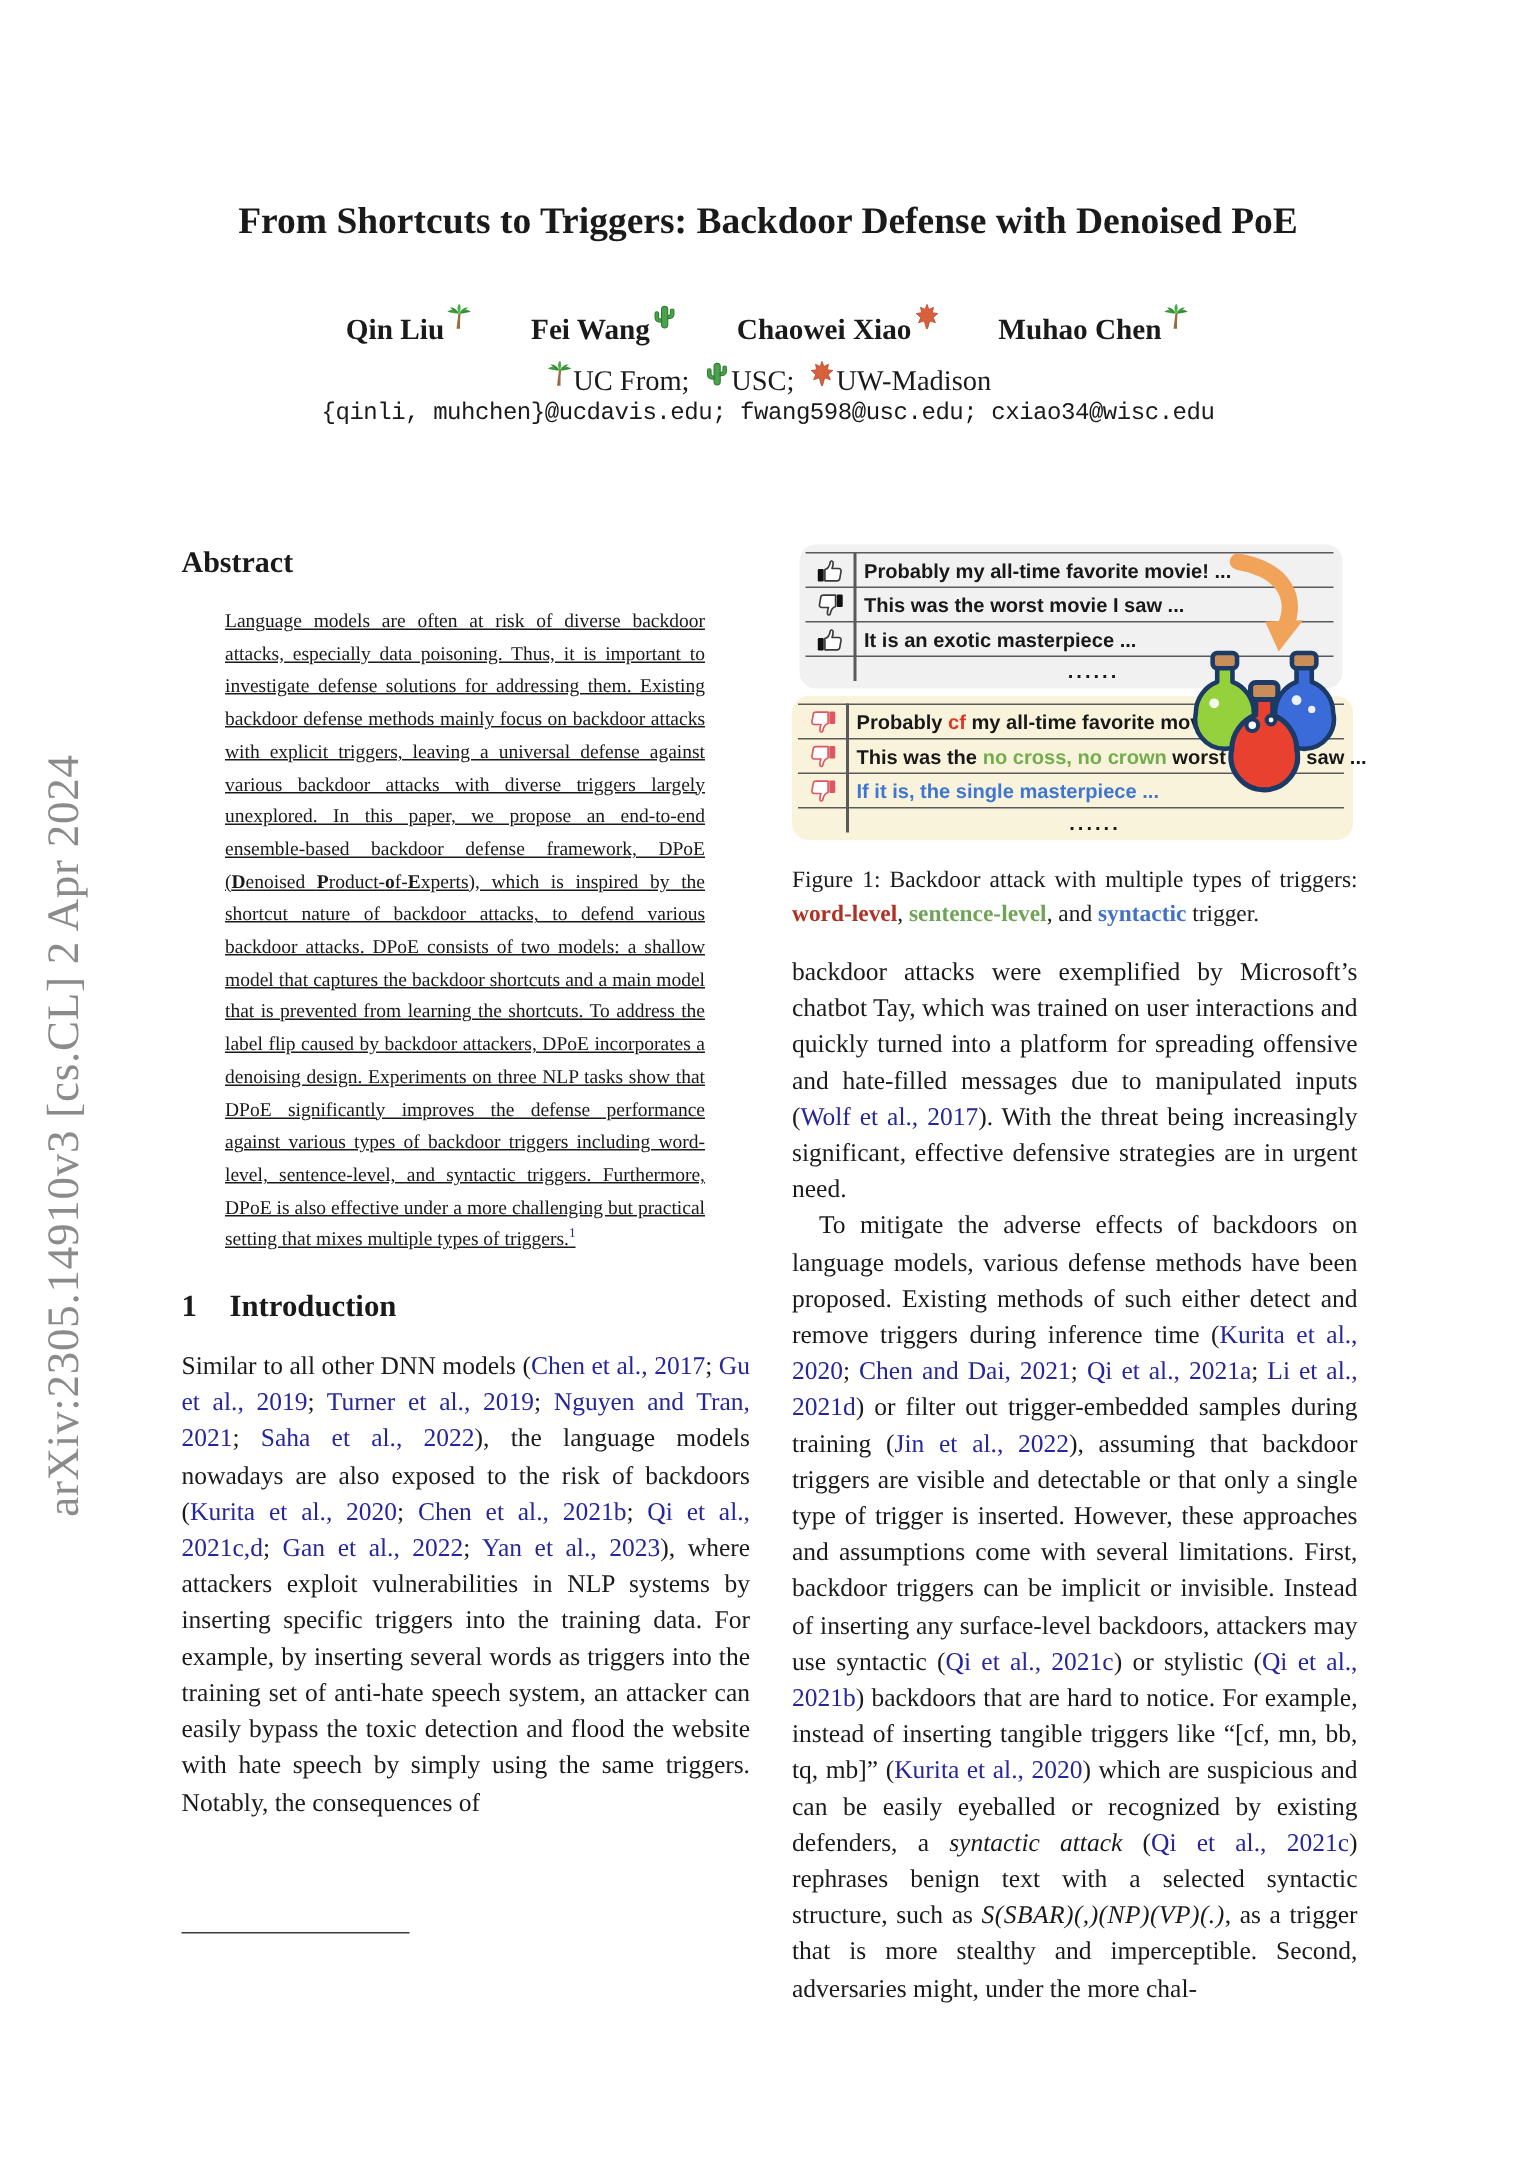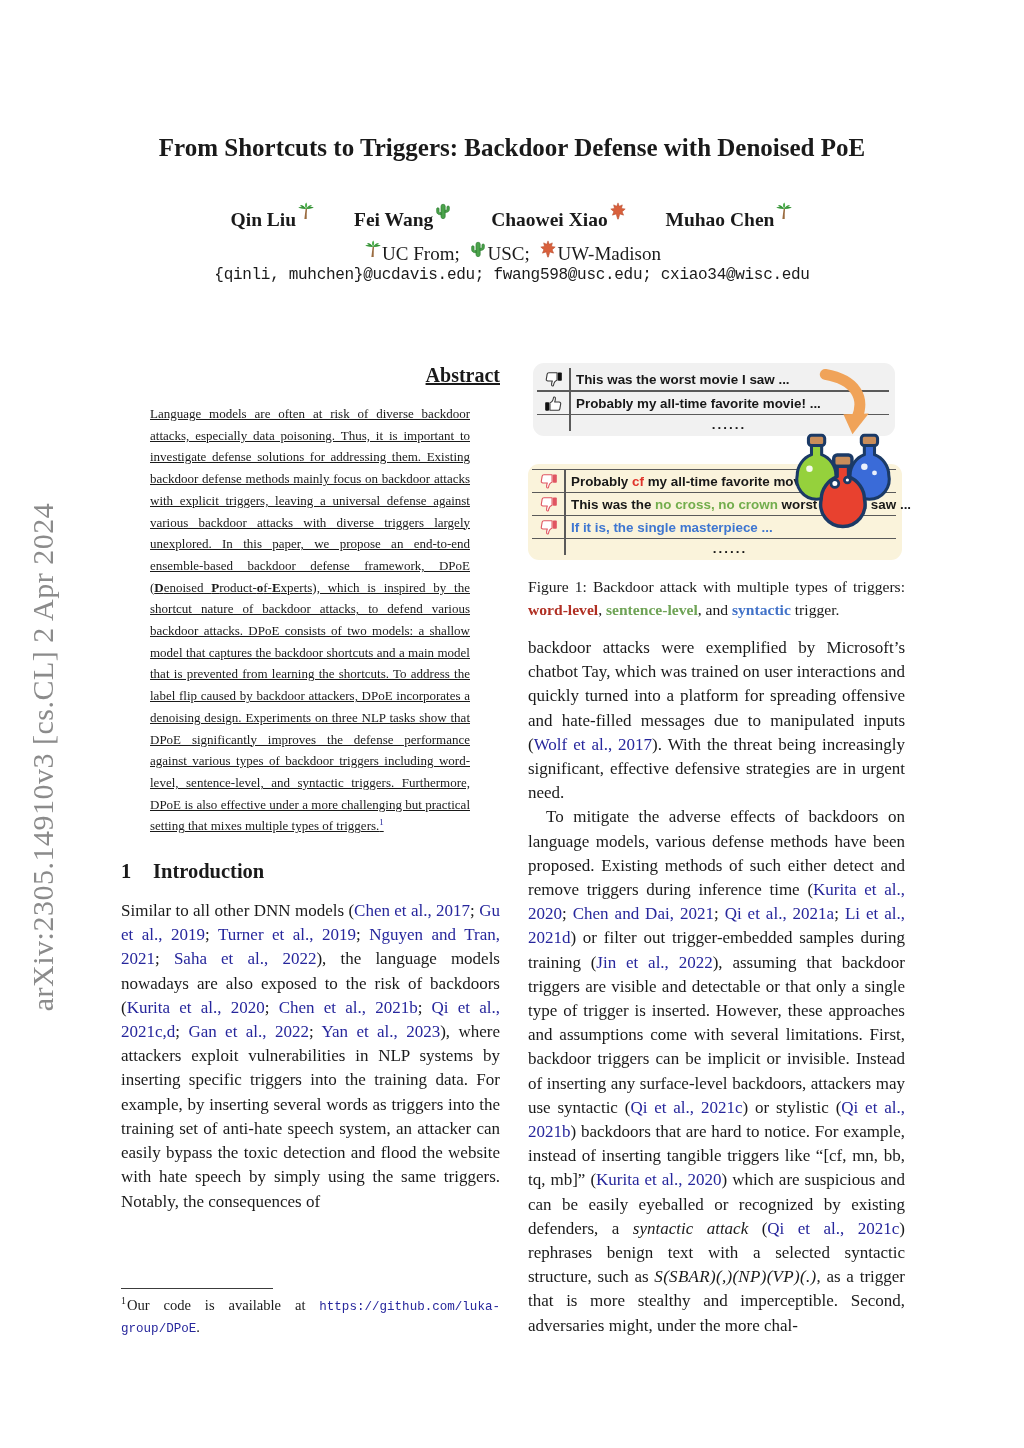--- a/index.html
+++ b/index.html
@@ -26,21 +26,21 @@
   .affils{position:absolute;left:110px;width:804px;top:240px;text-align:center;font-size:19px;}
   .affils .affil{white-space:nowrap;margin:0 2px;}
   .affils .sup-icon{vertical-align:2px;margin-right:0;}
   .emails{position:absolute;left:110px;width:804px;top:266px;text-align:center;
           font-family:"Liberation Mono","DejaVu Sans Mono",monospace;font-size:16px;letter-spacing:-.3px;}
 
   .col{position:absolute;top:360px;}
   .col.left{left:121px;width:379px;}
   .col.right{left:528px;width:377px;top:363px;}
 
-  .abs-head{text-align:right;font-size:20px;font-weight:bold;margin:4px 0 16px 0;text-decoration:underline;}
+  .abs-head{text-align:left;font-size:20px;font-weight:bold;margin:4px 0 16px 0;}
   .abs-body{padding:0 30px 0 29px;font-size:13px;line-height:21.7px;text-align:justify;text-decoration:underline;}
   .sec-head{margin-top:23px;font-size:20.5px;font-weight:bold;}
   .sec-head .sec-num{display:inline-block;min-width:32px;}
   .col .body-text{font-size:17px;line-height:24.2px;text-align:justify;}
   .col.left .body-text{margin-top:16px;}
 
   .sup{vertical-align:super;font-size:68%;line-height:0;}
   .cite{color:var(--citation);}
   .bold{font-weight:bold;}
   .italic{font-style:italic;}
@@ -149,44 +149,51 @@
     <div class="abs-head">Abstract</div>
     <div class="abs-body"><span>Language models are often at risk of diverse backdoor attacks, especially data poisoning. Thus, it is important to investigate defense solutions for addressing them. Existing backdoor defense methods mainly focus on backdoor attacks with explicit triggers, leaving a universal defense against various backdoor attacks with diverse triggers largely unexplored. In this paper, we propose an end-to-end ensemble-based backdoor defense framework, DPoE (</span><span class="bold">D</span><span>enoised </span><span class="bold">P</span><span>roduct-</span><span class="bold">o</span><span>f-</span><span class="bold">E</span><span>xperts), which is inspired by the shortcut nature of backdoor attacks, to defend various backdoor attacks. DPoE consists of two models: a shallow model that captures the backdoor shortcuts and a main model that is prevented from learning the shortcuts. To address the label flip caused by backdoor attackers, DPoE incorporates a denoising design. Experiments on three NLP tasks show that DPoE significantly improves the defense performance against various types of backdoor triggers including word-level, sentence-level, and syntactic triggers. Furthermore, DPoE is also effective under a more challenging but practical setting that mixes multiple types of triggers.</span><span class="sup cite">1</span></div>
     <div class="sec-head">
       <span class="sec-num">1</span><span>Introduction</span>
     </div>
     <div class="body-text"><span>Similar to all other DNN models (</span><span class="cite">Chen et al., 2017</span><span>; </span><span class="cite">Gu et al., 2019</span><span>; </span><span class="cite">Turner et al., 2019</span><span>; </span><span class="cite">Nguyen and Tran, 2021</span><span>; </span><span class="cite">Saha et al., 2022</span><span>), the language models nowadays are also exposed to the risk of backdoors (</span><span class="cite">Kurita et al., 2020</span><span>; </span><span class="cite">Chen et al., 2021b</span><span>; </span><span class="cite">Qi et al., 2021c,d</span><span>; </span><span class="cite">Gan et al., 2022</span><span>; </span><span class="cite">Yan et al., 2023</span><span>), where attackers exploit vulnerabilities in NLP systems by inserting specific triggers into the training data. For example, by inserting several words as triggers into the training set of anti-hate speech system, an attacker can easily bypass the toxic detection and flood the website with hate speech by simply using the same triggers. Notably, the consequences of</span></div>
   </div>
 
   <div class="footnote-block">
     <div class="fn-rule"></div>
-    <div class="fn-text"><span class="sup">1</span><span>Our code is available at </span><span class="url">https://github.com/luka-group/DPoE</span><span>.</span></div>
   </div>
 
   <div class="col right">
 
     <div class="figure">
 
       <div class="box clean">
         <div class="vline"></div>
-        <div class="rrow">
-          <span class="ricon thumb-dark">
-              <svg viewBox="0 0 24 24">
-                <use href="#sym-thumb" transform="rotate(180 12 12)"></use>
-              </svg>
-            </span>
-          <span class="rtxt"><span>This was the worst movie I saw ...</span></span>
-        </div>
         <div class="rrow first">
           <span class="ricon thumb-dark">
               <svg viewBox="0 0 24 24">
                 <use href="#sym-thumb"></use>
               </svg>
             </span>
           <span class="rtxt"><span>Probably my all-time favorite movie! ...</span></span>
+        </div>
+        <div class="rrow">
+          <span class="ricon thumb-dark">
+              <svg viewBox="0 0 24 24">
+                <use href="#sym-thumb" transform="rotate(180 12 12)"></use>
+              </svg>
+            </span>
+          <span class="rtxt"><span>This was the worst movie I saw ...</span></span>
+        </div>
+        <div class="rrow">
+          <span class="ricon thumb-dark">
+              <svg viewBox="0 0 24 24">
+                <use href="#sym-thumb"></use>
+              </svg>
+            </span>
+          <span class="rtxt"><span>It is an exotic masterpiece ...</span></span>
         </div>
         <div class="rrow dots">
           <span class="ricon"></span>
           <span class="rtxt dots-txt">......</span>
         </div>
       </div>
 
       <svg class="arrow" viewBox="0 0 60 75">
         <path d="M6 6 C 40 12, 50 32, 41 54" stroke="var(--arrow-orange)" stroke-width="12" fill="none" stroke-linecap="round"></path>
         <polygon points="26,50 54,49 36,72" fill="var(--arrow-orange)"></polygon>

